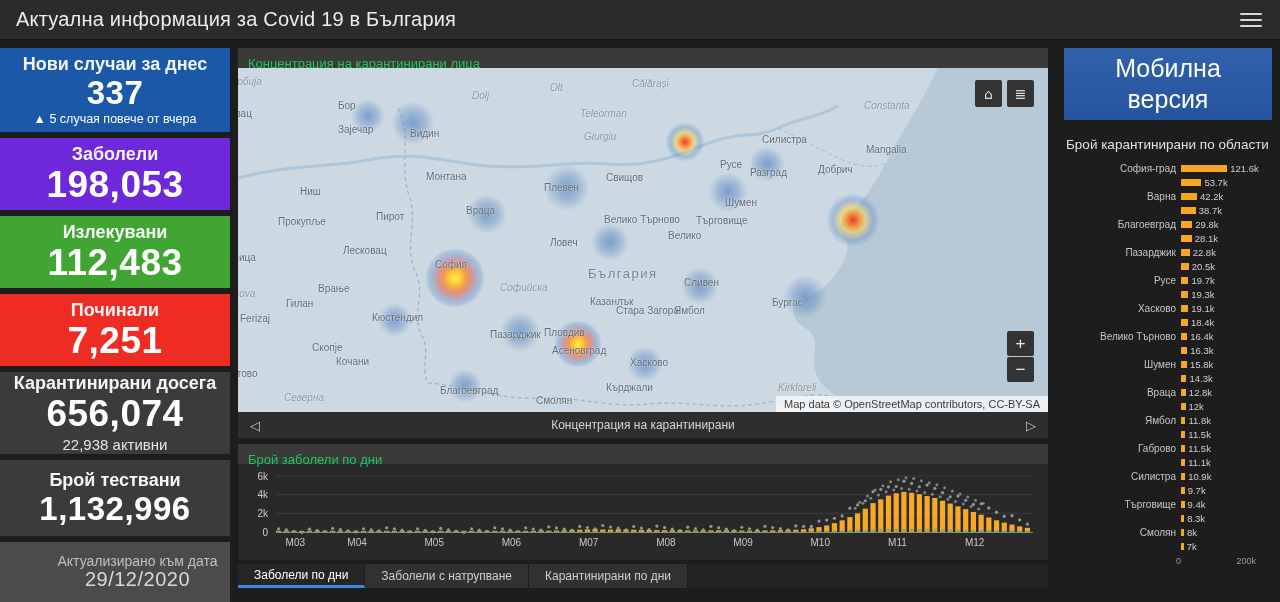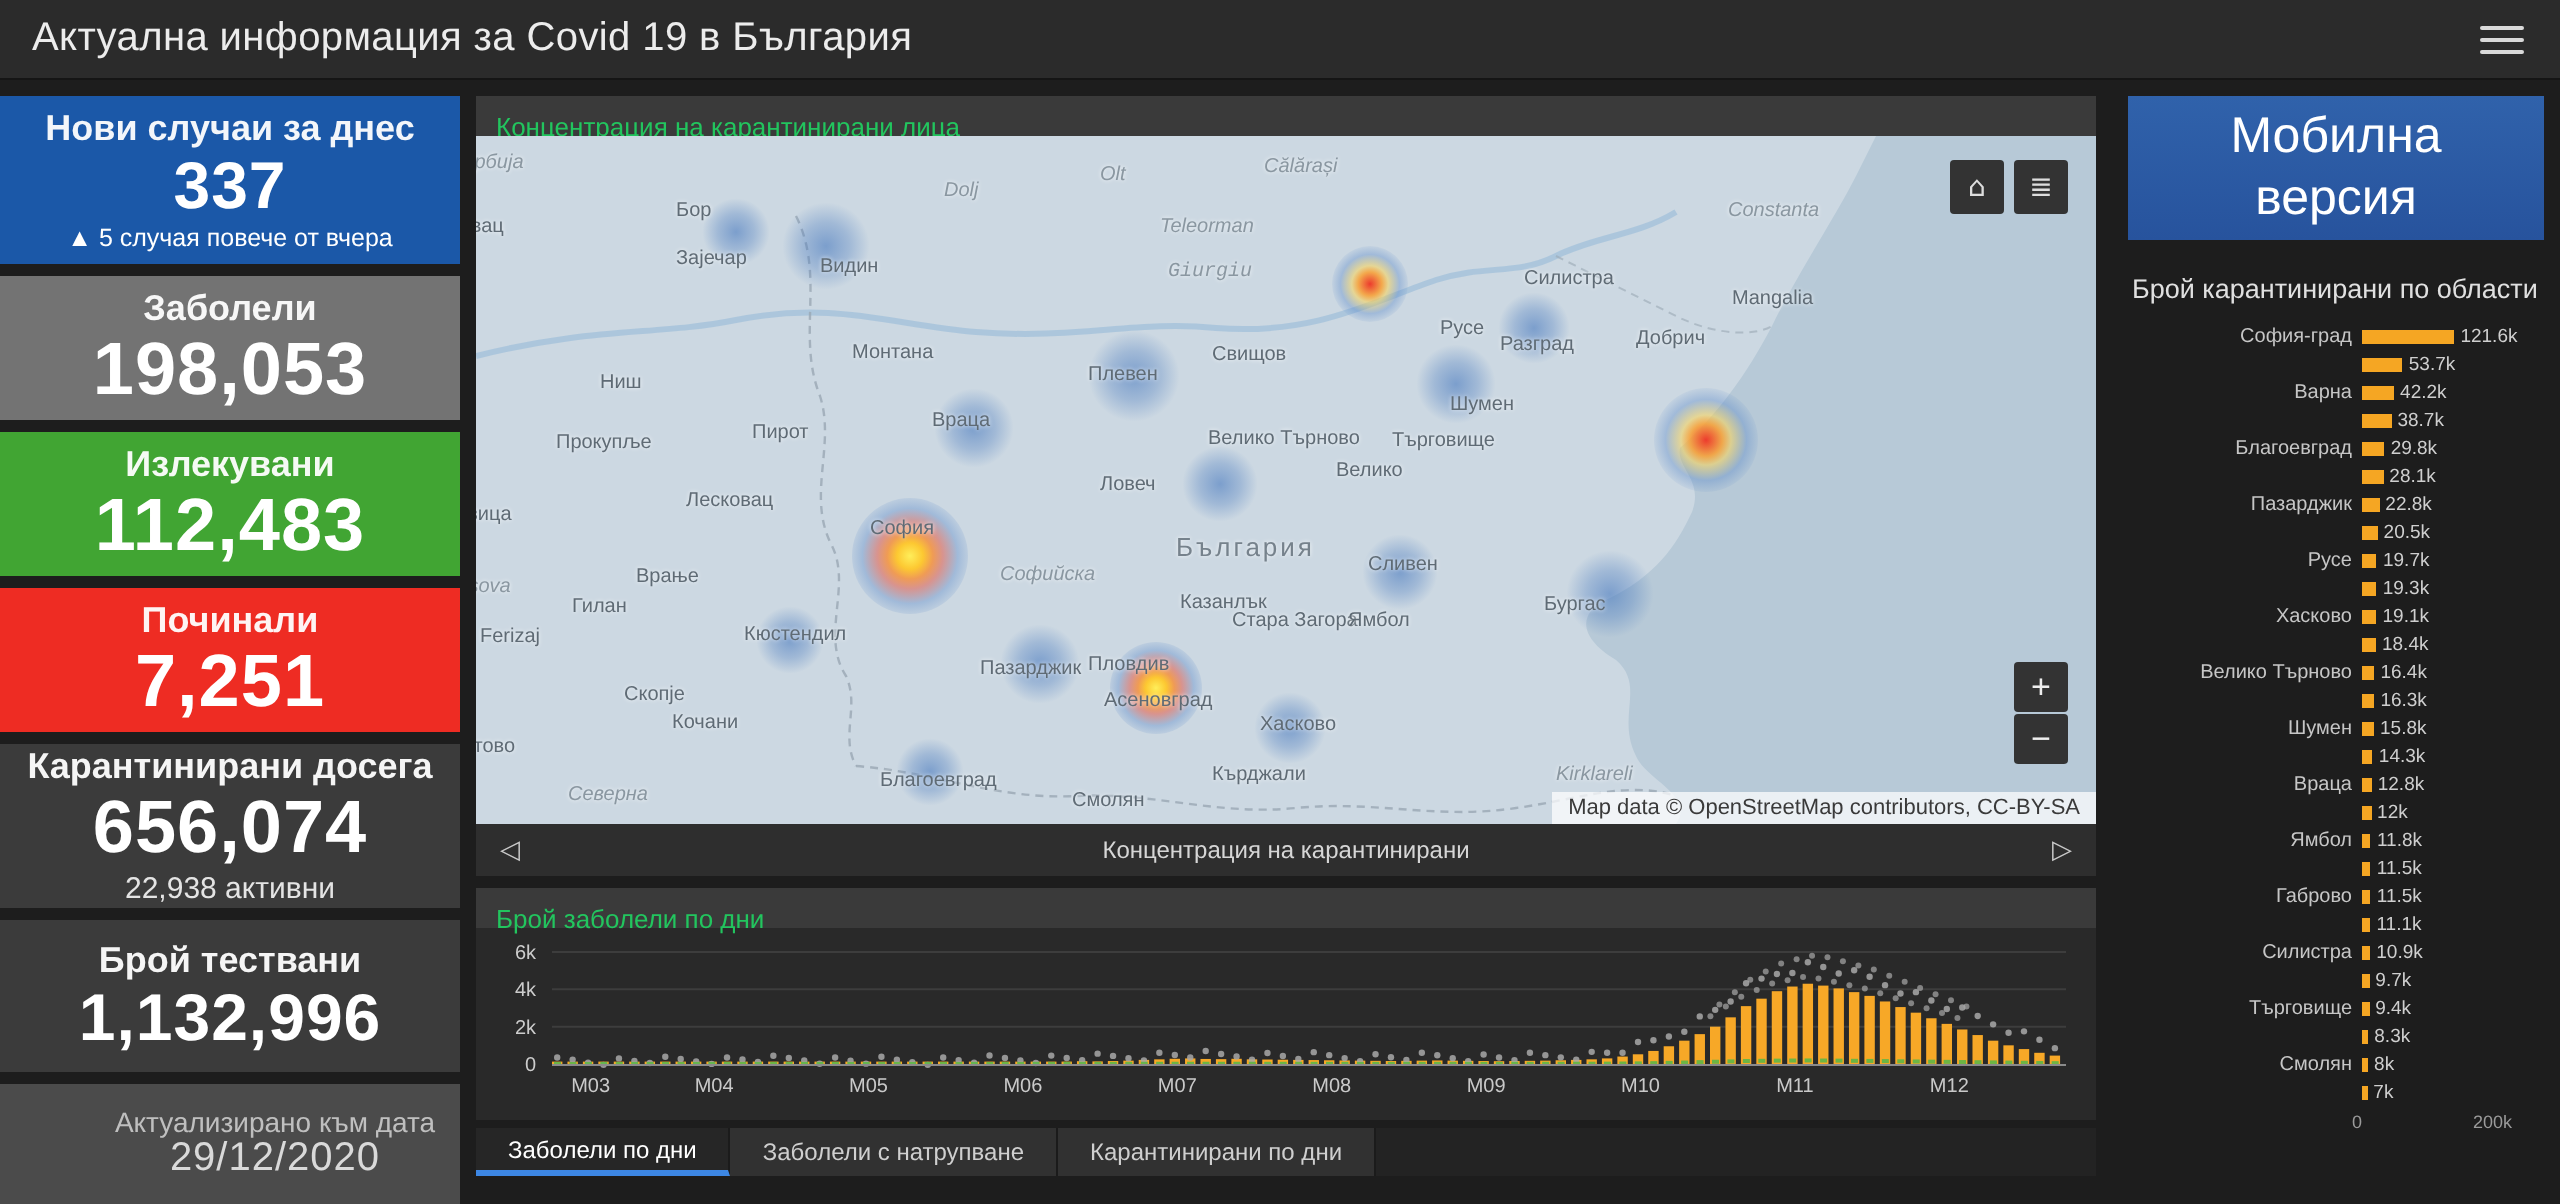--- a/index.html
+++ b/index.html
@@ -104,21 +104,21 @@
   </header>
 
   <div class="layout">
 
     <aside class="left" id="statsCol">
         <div class="card" style="background: rgb(27, 88, 168); color: rgb(255, 255, 255);">
           <div class="card-label">Нови случаи за днес</div>
           <div class="card-value">337</div>
           <div class="card-note">▲ 5 случая повече от вчера</div>
         </div>
-        <div class="card" style="background: #737373; color: rgb(255, 255, 255);">
+        <div class="card" style="background: #6d28d9; color: rgb(255, 255, 255);">
           <div class="card-label">Заболели</div>
           <div class="card-value">198,053</div>
         </div>
         <div class="card" style="background: rgb(65, 165, 51); color: rgb(255, 255, 255);">
           <div class="card-label">Излекувани</div>
           <div class="card-value">112,483</div>
         </div>
         <div class="card" style="background: rgb(238, 44, 35); color: rgb(255, 255, 255);">
           <div class="card-label">Починали</div>
           <div class="card-value">7,251</div>
@@ -186,21 +186,21 @@
               <div class="maplabel region" style="left: -16px; top: 220px;">Kosova</div>
               <div class="maplabel" style="left: 48px; top: 230px;">Гилан</div>
               <div class="maplabel" style="left: 2px; top: 245px;">Ferizaj</div>
               <div class="maplabel" style="left: 74px; top: 274px;">Скопје</div>
               <div class="maplabel" style="left: -12px; top: 300px;">Тетово</div>
               <div class="maplabel" style="left: 98px; top: 288px;">Кочани</div>
               <div class="maplabel region" style="left: 46px; top: 324px;">Северна</div>
               <div class="maplabel region" style="left: 234px; top: 22px;">Dolj</div>
               <div class="maplabel region" style="left: 312px; top: 14px;">Olt</div>
               <div class="maplabel region" style="left: 342px; top: 40px;">Teleorman</div>
-              <div class="maplabel region" style="left: 346px; top: 63px; font-family: Liberation Mono, monospace;">Giurgiu</div>
+              <div class="maplabel region" style="left: 346px; top: 63px;">Giurgiu</div>
               <div class="maplabel region" style="left: 394px; top: 10px;">Călărași</div>
               <div class="maplabel region" style="left: 626px; top: 32px;">Constanta</div>
               <div class="maplabel" style="left: 628px; top: 76px;">Mangalia</div>
               <div class="maplabel" style="left: 228px; top: 137px;">Враца</div>
               <div class="maplabel" style="left: 306px; top: 114px;">Плевен</div>
               <div class="maplabel" style="left: 368px; top: 104px;">Свищов</div>
               <div class="maplabel" style="left: 482px; top: 91px;">Русе</div>
               <div class="maplabel" style="left: 512px; top: 99px;">Разград</div>
               <div class="maplabel" style="left: 580px; top: 96px;">Добрич</div>
               <div class="maplabel" style="left: 524px; top: 66px;">Силистра</div>

